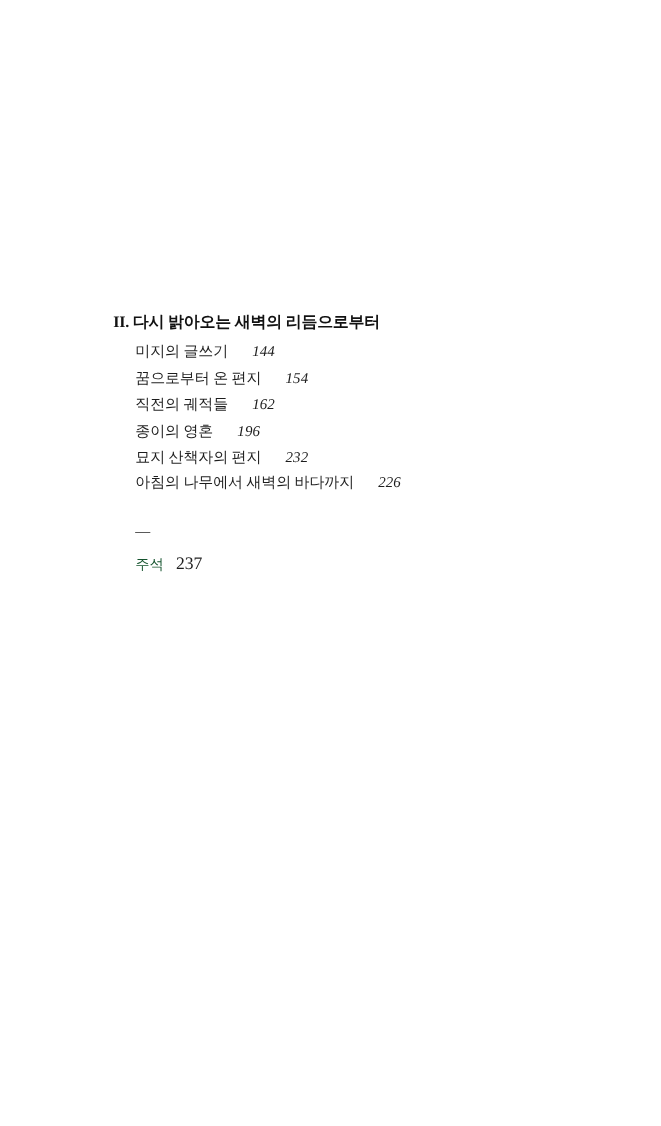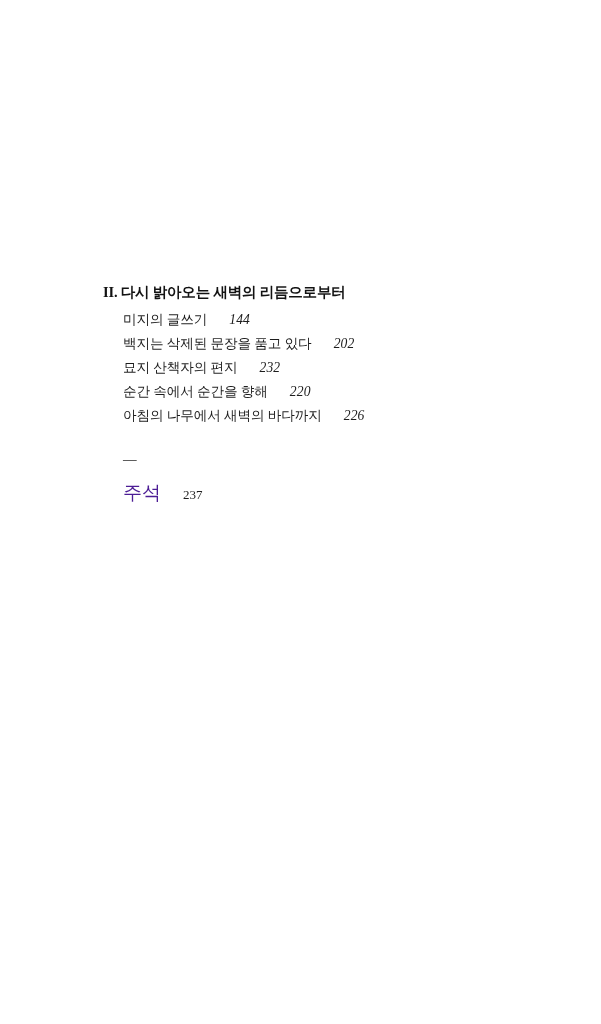--- a/index.html
+++ b/index.html
@@ -67,50 +67,53 @@
     font-size: 13.6px;
     color: #1d1d1d;
     line-height: 1;
     letter-spacing: 0;
   }
   .toc-notes {
     padding: 0 0 0 20px;
     margin-top: 12px;
   }
   .toc-notes .entry-title {
-    font-size: 19px;
-    color: #4c1d95;
+    font-size: 13px;
+    color: #14532d;
   }
   .toc-notes .entry-page {
     display: inline-block;
-    margin-left: 22px;
-    font-size: 13px;
+    margin-left: 11px;
+    font-size: 16px;
     color: #1d1d1d;
   }
 </style>
 </head>
 <body>
 
 <div class="page">
   <div class="toc">
 
     <div class="toc-section-title">II. 다시 밝아오는 새벽의 리듬으로부터</div>
 
     <ul class="toc-list">
       <li class="toc-item">
         <span class="entry-title">미지의 글쓰기</span><span class="entry-page">144</span>
       </li>
       <li class="toc-item">
-        <span class="entry-title">백지는 삭제된 문장을 품고 있다</span><span class="entry-page">202</span>
+        <span class="entry-title">꿈으로부터 온 편지</span><span class="entry-page">154</span>
+      </li>
+      <li class="toc-item">
+        <span class="entry-title">직전의 궤적들</span><span class="entry-page">162</span>
+      </li>
+      <li class="toc-item">
+        <span class="entry-title">종이의 영혼</span><span class="entry-page">196</span>
       </li>
       <li class="toc-item">
         <span class="entry-title">묘지 산책자의 편지</span><span class="entry-page">232</span>
-      </li>
-      <li class="toc-item">
-        <span class="entry-title">순간 속에서 순간을 향해</span><span class="entry-page">220</span>
       </li>
       <li class="toc-item">
         <span class="entry-title">아침의 나무에서 새벽의 바다까지</span><span class="entry-page">226</span>
       </li>
     </ul>
 
     <div class="toc-divider-wrap">
       <span class="toc-dash">—</span>
     </div>
 

